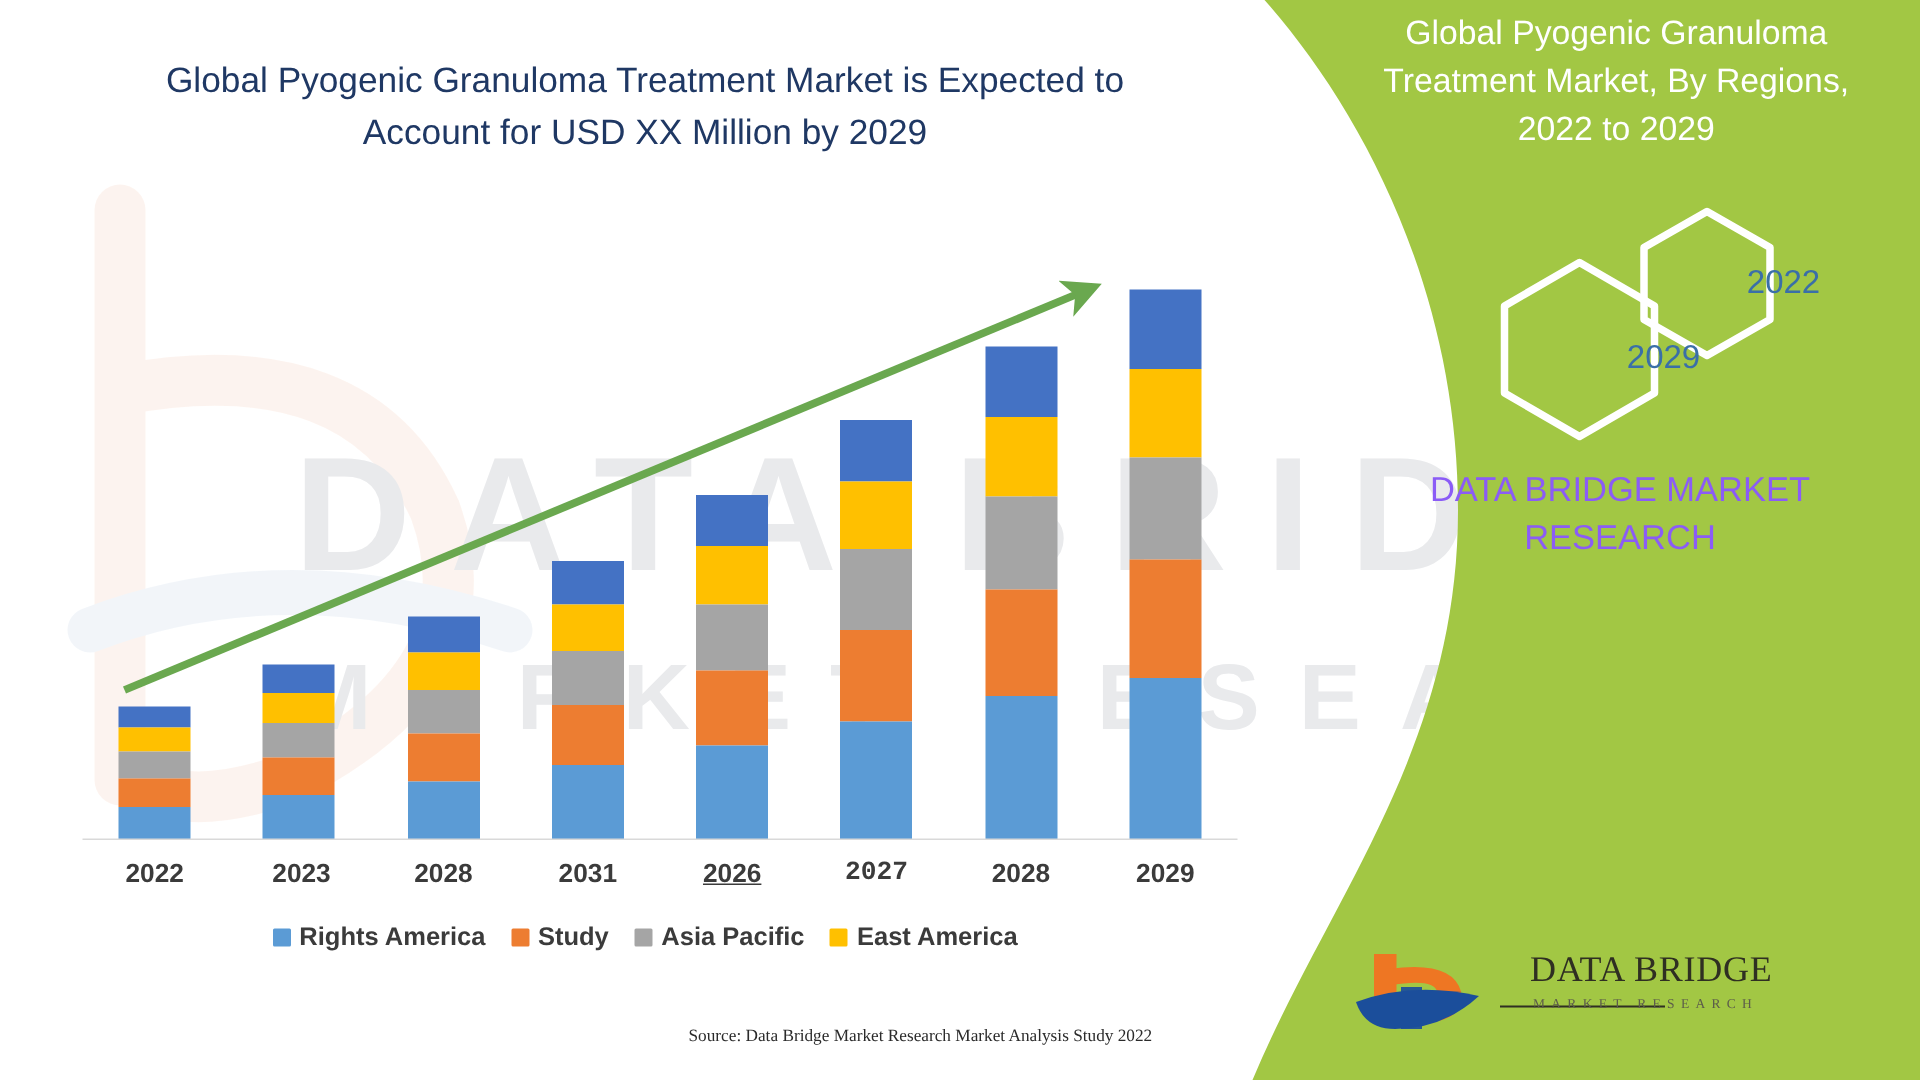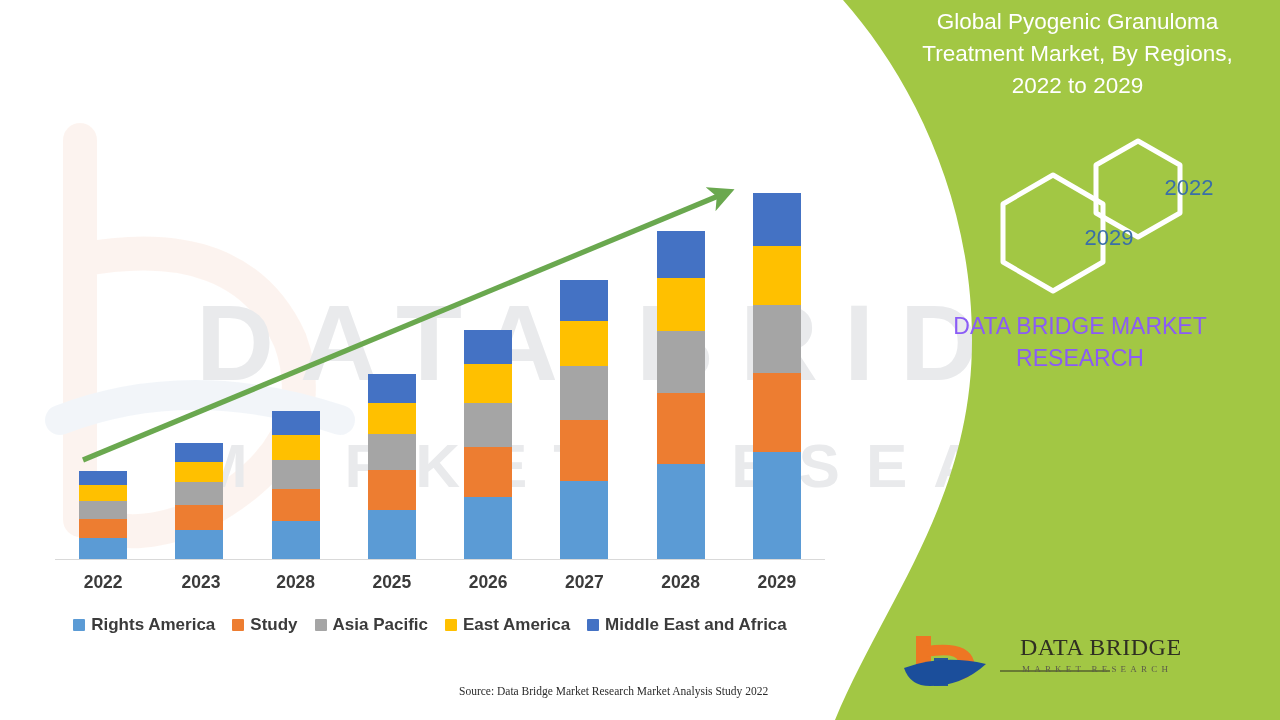--- a/index.html
+++ b/index.html
@@ -216,20 +216,21 @@
     <svg id="wm-logo-b" viewBox="0 0 330 440">
       <path d="M40 20 L40 400 M40 140 Q200 110 250 220 Q290 330 150 400 Q60 430 40 380" fill="none" stroke="#FBE9E0" stroke-width="34" stroke-linecap="round"></path>
       <path d="M20 300 Q150 250 300 300" fill="none" stroke="#E6EDF5" stroke-width="30" stroke-linecap="round"></path>
     </svg>
     <div class="wm-text" id="wm-line-1">DATA BRIDGE</div>
     <div class="wm-text" id="wm-line-2">MARKET RESEARCH</div>
   </div>
 
   <div id="chart-panel">
 
+    <div id="chart-title">Global Pyogenic Granuloma Treatment Market is Expected to Account for USD XX Million by 2029</div>
 
     <div id="plot">
         <div class="bar" style="left: 24.125px; height: 89.38px;">
           <div class="seg" style="background: rgb(68, 114, 196); height: 16.5138%;"></div>
           <div class="seg" style="background: rgb(255, 192, 0); height: 17.8899%;"></div>
           <div class="seg" style="background: rgb(165, 165, 165); height: 19.7248%;"></div>
           <div class="seg" style="background: rgb(237, 125, 49); height: 21.1009%;"></div>
           <div class="seg" style="background: rgb(91, 155, 213); height: 24.7706%;"></div>
         </div>
         <div class="bar" style="left: 120.375px; height: 116.85px;">
@@ -291,47 +292,43 @@
       </defs>
       <line x1="28" y1="310" x2="668" y2="44" stroke="#6AA84F" stroke-width="5.2" marker-end="url(#arrowhead)"></line>
     </svg>
 
     <div id="baseline"></div>
 
     <div id="x-axis">
         <div class="x-tick" style="left: 48.125px;">2022</div>
         <div class="x-tick" style="left: 146px;">2023</div>
         <div class="x-tick" style="left: 240.625px;">2028</div>
-        <div class="x-tick" style="left: 336.875px;">2025</div>
-        <div class="x-tick" style="left: 433.125px;">2026</div>
-        <div class="x-tick" style="left: 529.375px;">2027</div>
+        <div class="x-tick" style="left: 336.875px;">2031</div>
+        <div class="x-tick" style="left: 433.125px; text-decoration: underline;">2026</div>
+        <div class="x-tick" style="left: 529.375px; font-family: Liberation Mono, monospace;">2027</div>
         <div class="x-tick" style="left: 625.625px;">2028</div>
         <div class="x-tick" style="left: 721.875px;">2029</div>
       </div>
 
     <div id="legend">
         <div class="legend-item">
           <span class="legend-swatch" style="background: rgb(91, 155, 213);"></span>
           <span class="legend-label">Rights America</span>
         </div>
         <div class="legend-item">
           <span class="legend-swatch" style="background: rgb(237, 125, 49);"></span>
           <span class="legend-label">Study</span>
         </div>
         <div class="legend-item">
           <span class="legend-swatch" style="background: rgb(165, 165, 165);"></span>
           <span class="legend-label">Asia Pacific</span>
         </div>
         <div class="legend-item">
           <span class="legend-swatch" style="background: rgb(255, 192, 0);"></span>
           <span class="legend-label">East America</span>
-        </div>
-        <div class="legend-item">
-          <span class="legend-swatch" style="background: rgb(68, 114, 196);"></span>
-          <span class="legend-label">Middle East and Africa</span>
         </div>
       </div>
 
     <div id="footer-right">Source: Data Bridge Market Research Market Analysis Study 2022</div>
   </div>
 
   <svg id="green-panel" viewBox="0 0 1280 720" preserveAspectRatio="none">
     <path d="M843,0 C905,70 972,190 972,340 C972,500 885,600 835,720 L1280,720 L1280,0 Z" fill="#A2C744"></path>
   </svg>
 

